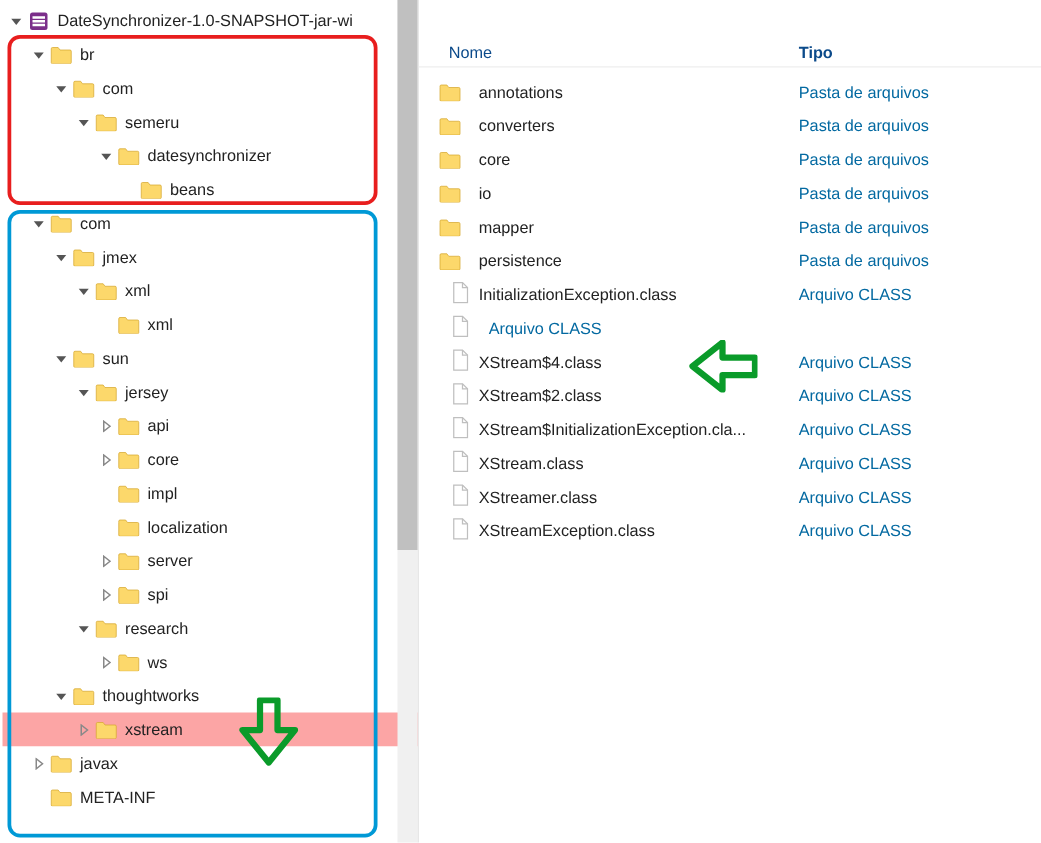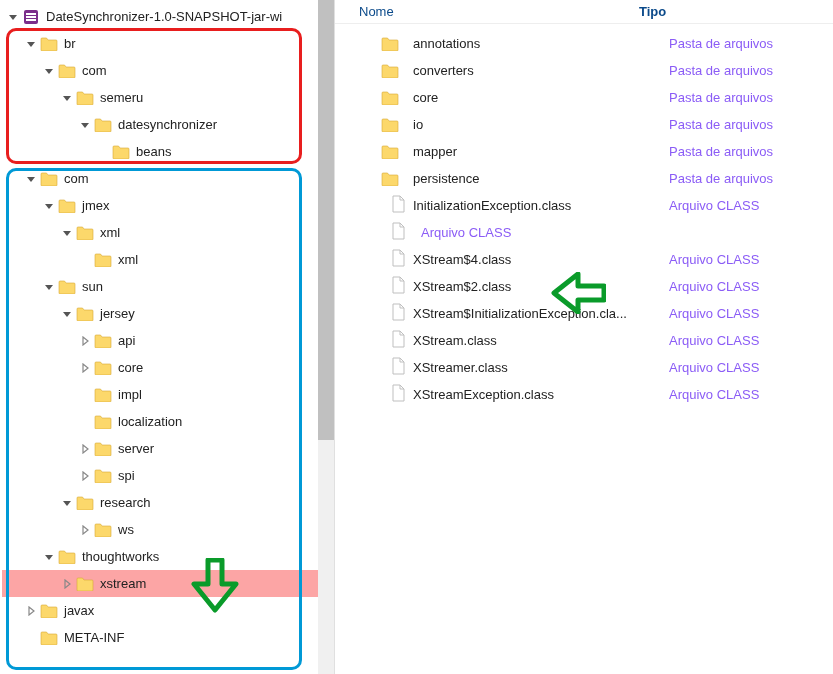--- a/index.html
+++ b/index.html
@@ -87,47 +87,47 @@
     flex: 1;
     position: relative;
   }
   .columns {
     display: flex;
     height: 24px;
     align-items: center;
     color: #0b4a8a;
     font-size: 13px;
     border-bottom: 1px solid #eee;
+    margin-top: 30px;
   }
   .col-nome { padding-left: 24px; width: 296px; }
   .col-tipo { padding-left: 8px; flex: 1; font-weight: bold; }
   .file-list {
     padding-top: 6px;
-    padding-left: 30px;
   }
   .file-row {
     display: flex;
     align-items: center;
     height: 27px;
   }
   .file-iconcell {
     width: 48px;
     display: flex;
     justify-content: flex-end;
     padding-right: 8px;
   }
   .file-name {
     width: 248px;
     color: #222;
     overflow: hidden;
     white-space: nowrap;
     text-overflow: ellipsis;
   }
   .file-type {
-    color: #8b5cf6;
+    color: #0369a1;
     padding-left: 8px;
   }
   .file-doc-icon svg { width: 14px; height: 18px; }
 
   
   .overlay-box {
     position: absolute;
     border: 3px solid;
     border-radius: 10px;
     pointer-events: none;

